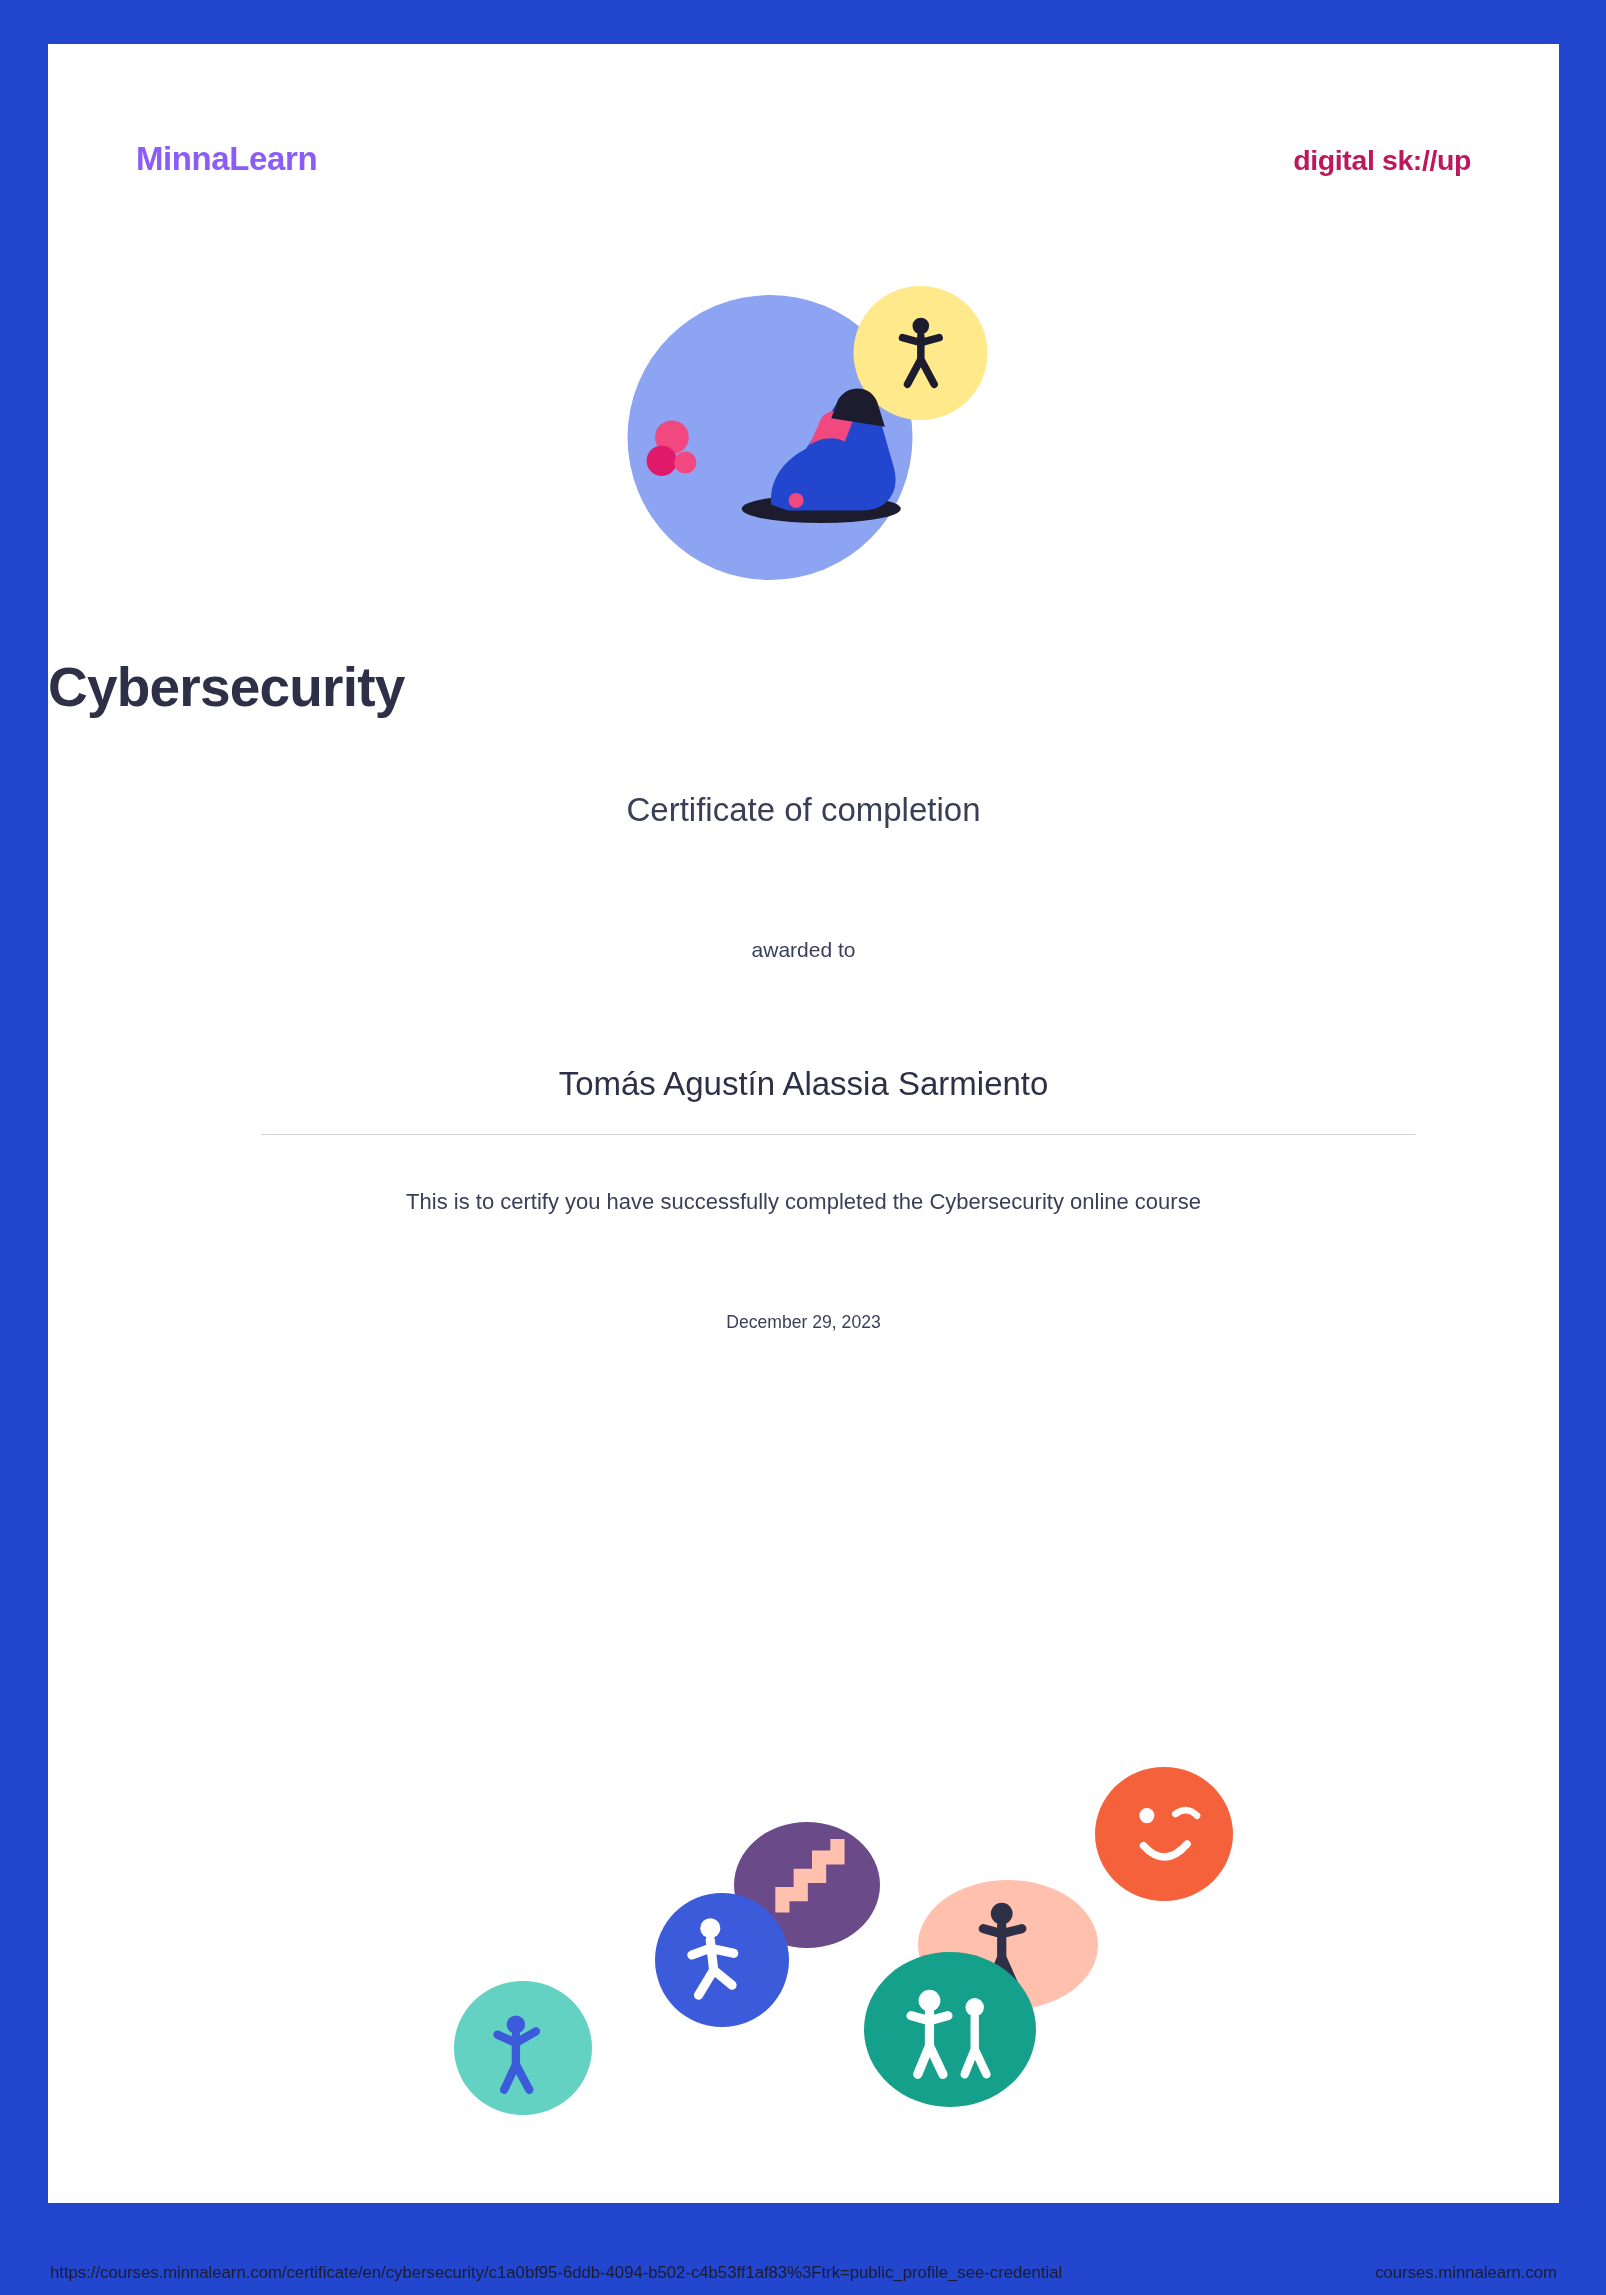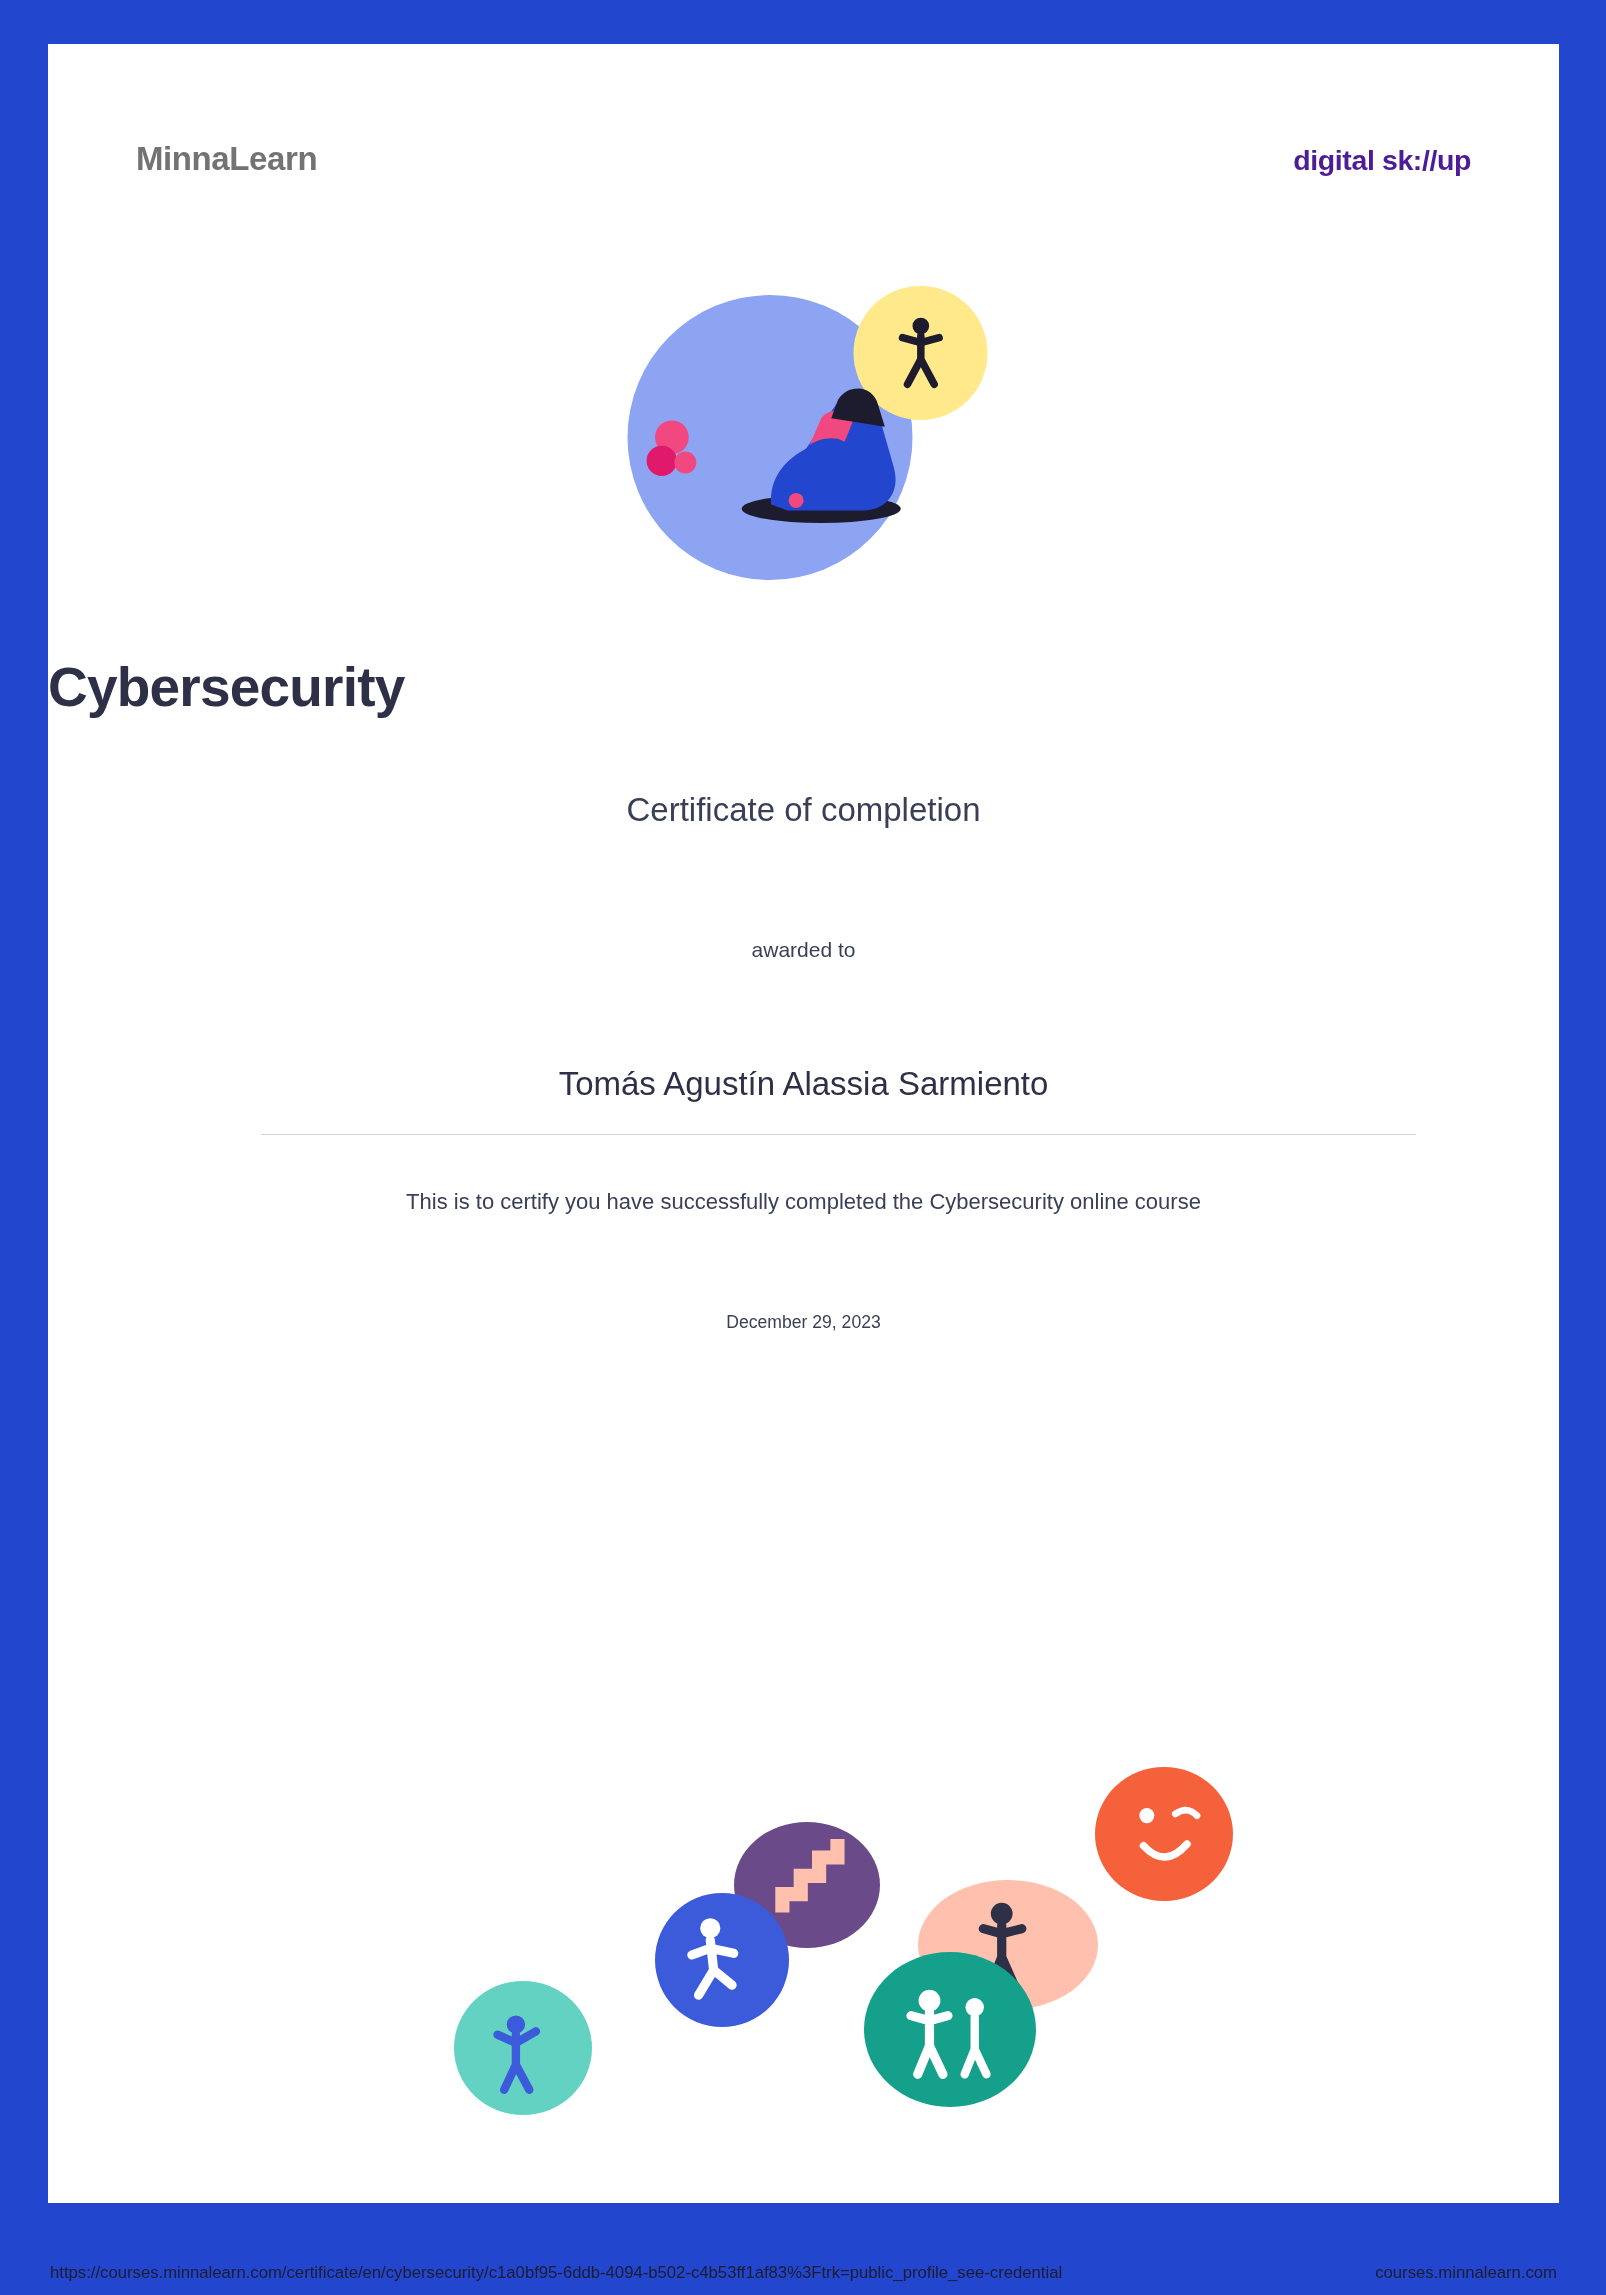--- a/index.html
+++ b/index.html
@@ -32,30 +32,30 @@
   }
 
   
   .brand {
     position: absolute;
     left: 88px;
     top: 96px;
     font-size: 33px;
     font-weight: bold;
     letter-spacing: -0.4px;
-    color: #737373;
+    color: #8b5cf6;
     font-family: "Liberation Sans", sans-serif;
   }
   .partner {
     position: absolute;
     right: 88px;
     top: 100px;
     font-size: 28.5px;
     font-weight: bold;
-    color: #4c1d95;
+    color: #be185d;
     letter-spacing: -0.4px;
     white-space: nowrap;
   }
 
   
   .hero {
     position: absolute;
     left: 50%;
     top: 234px;
     transform: translateX(-50%);

